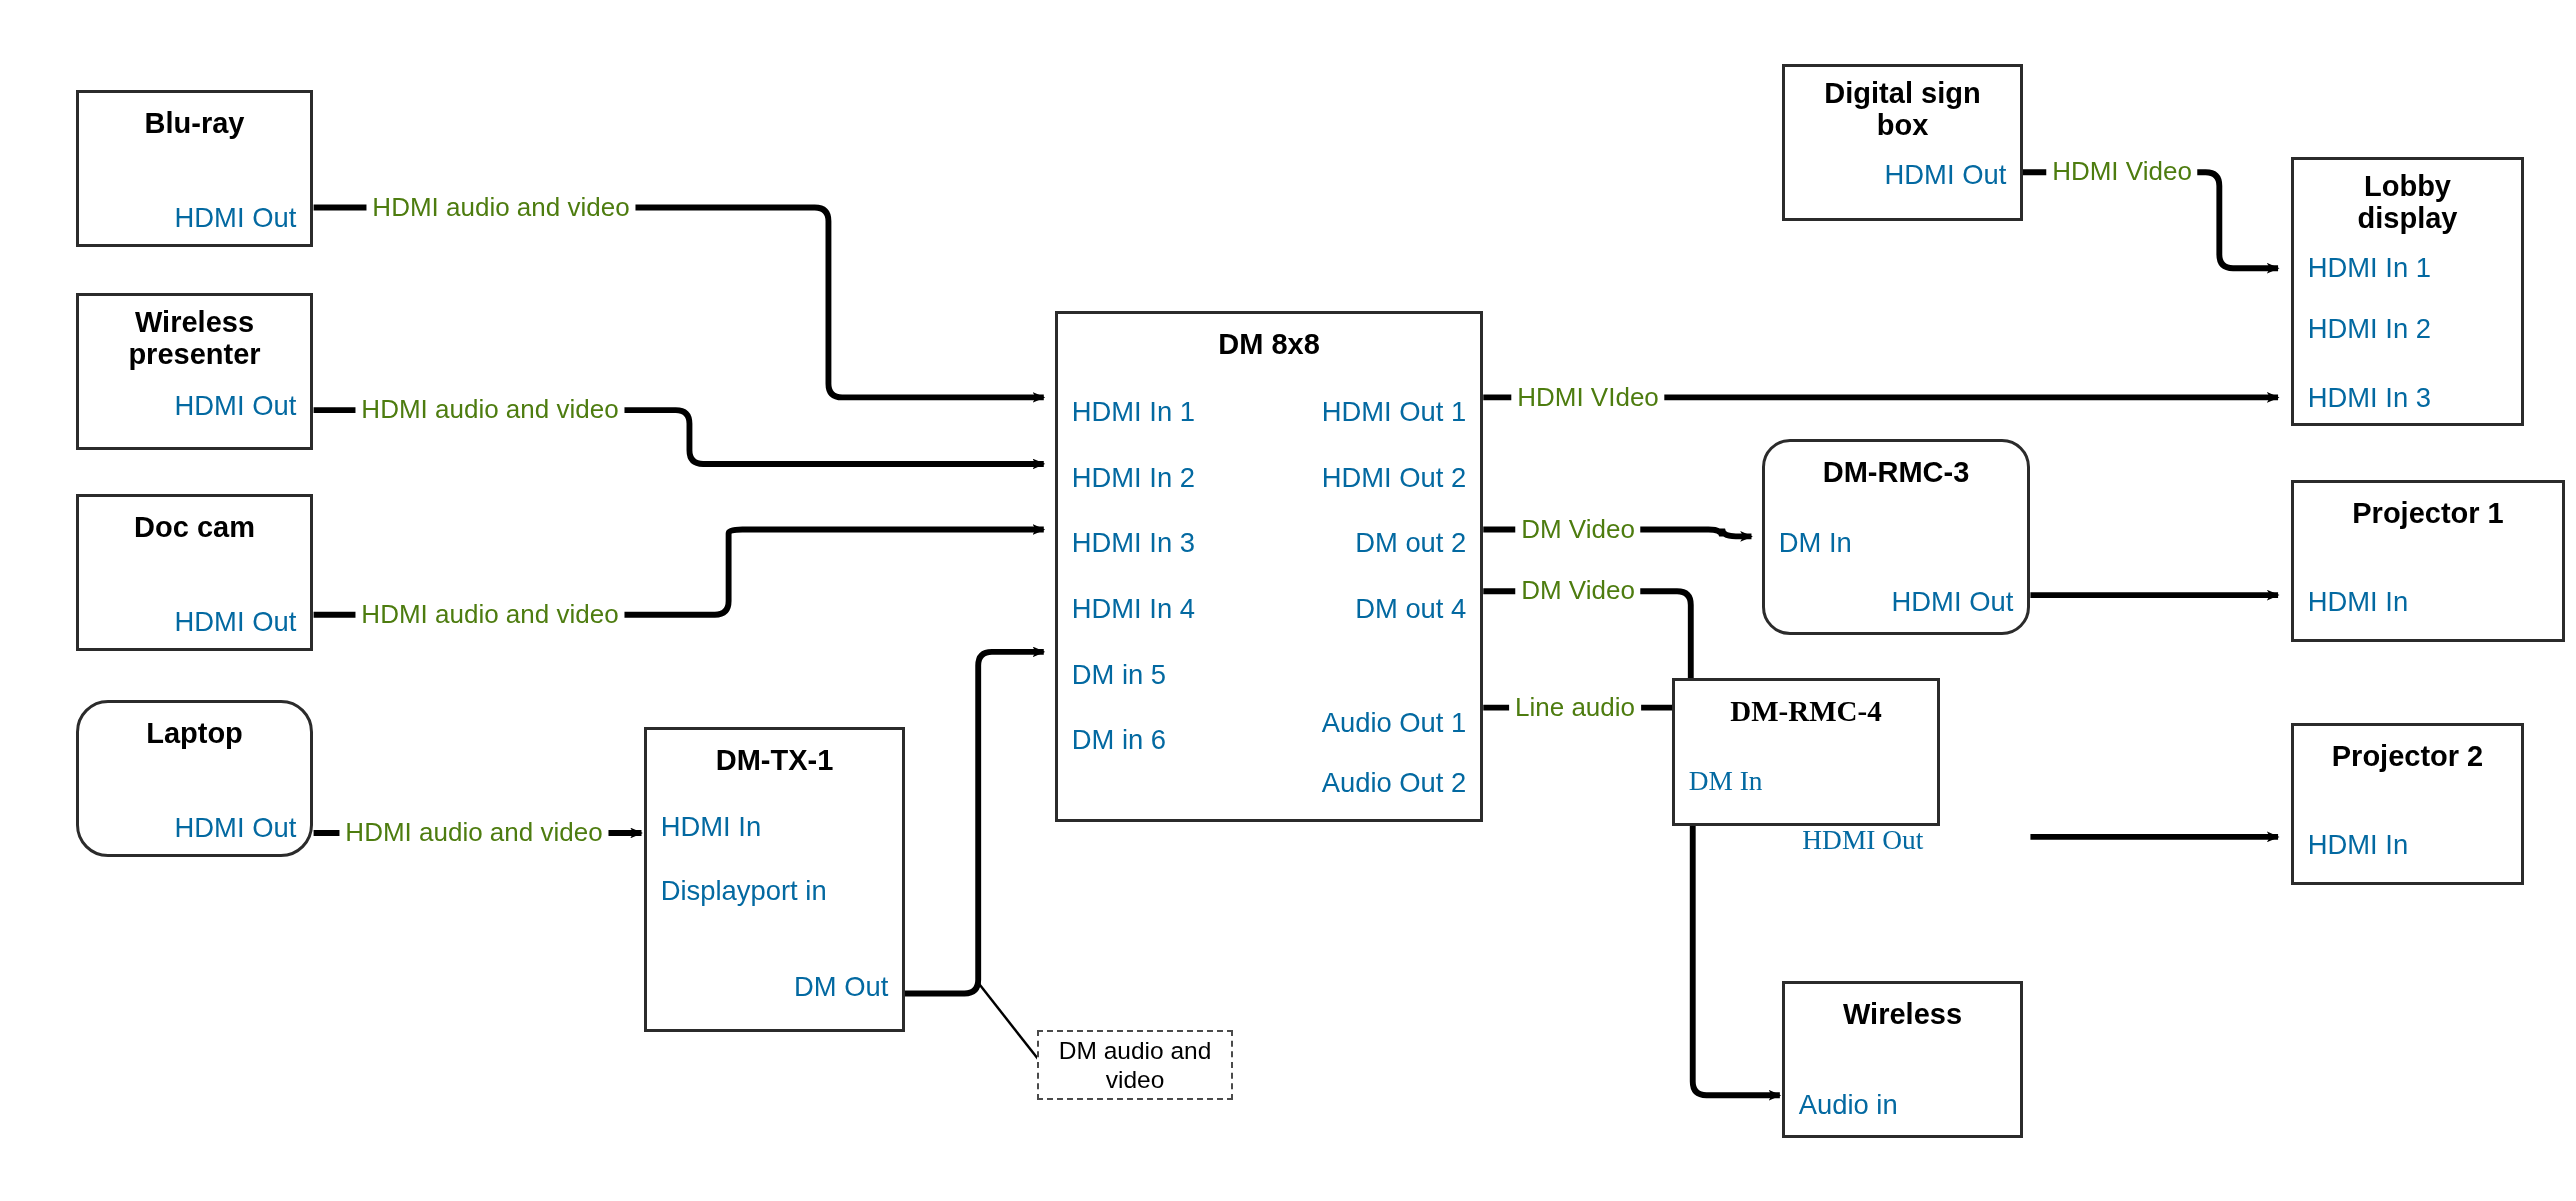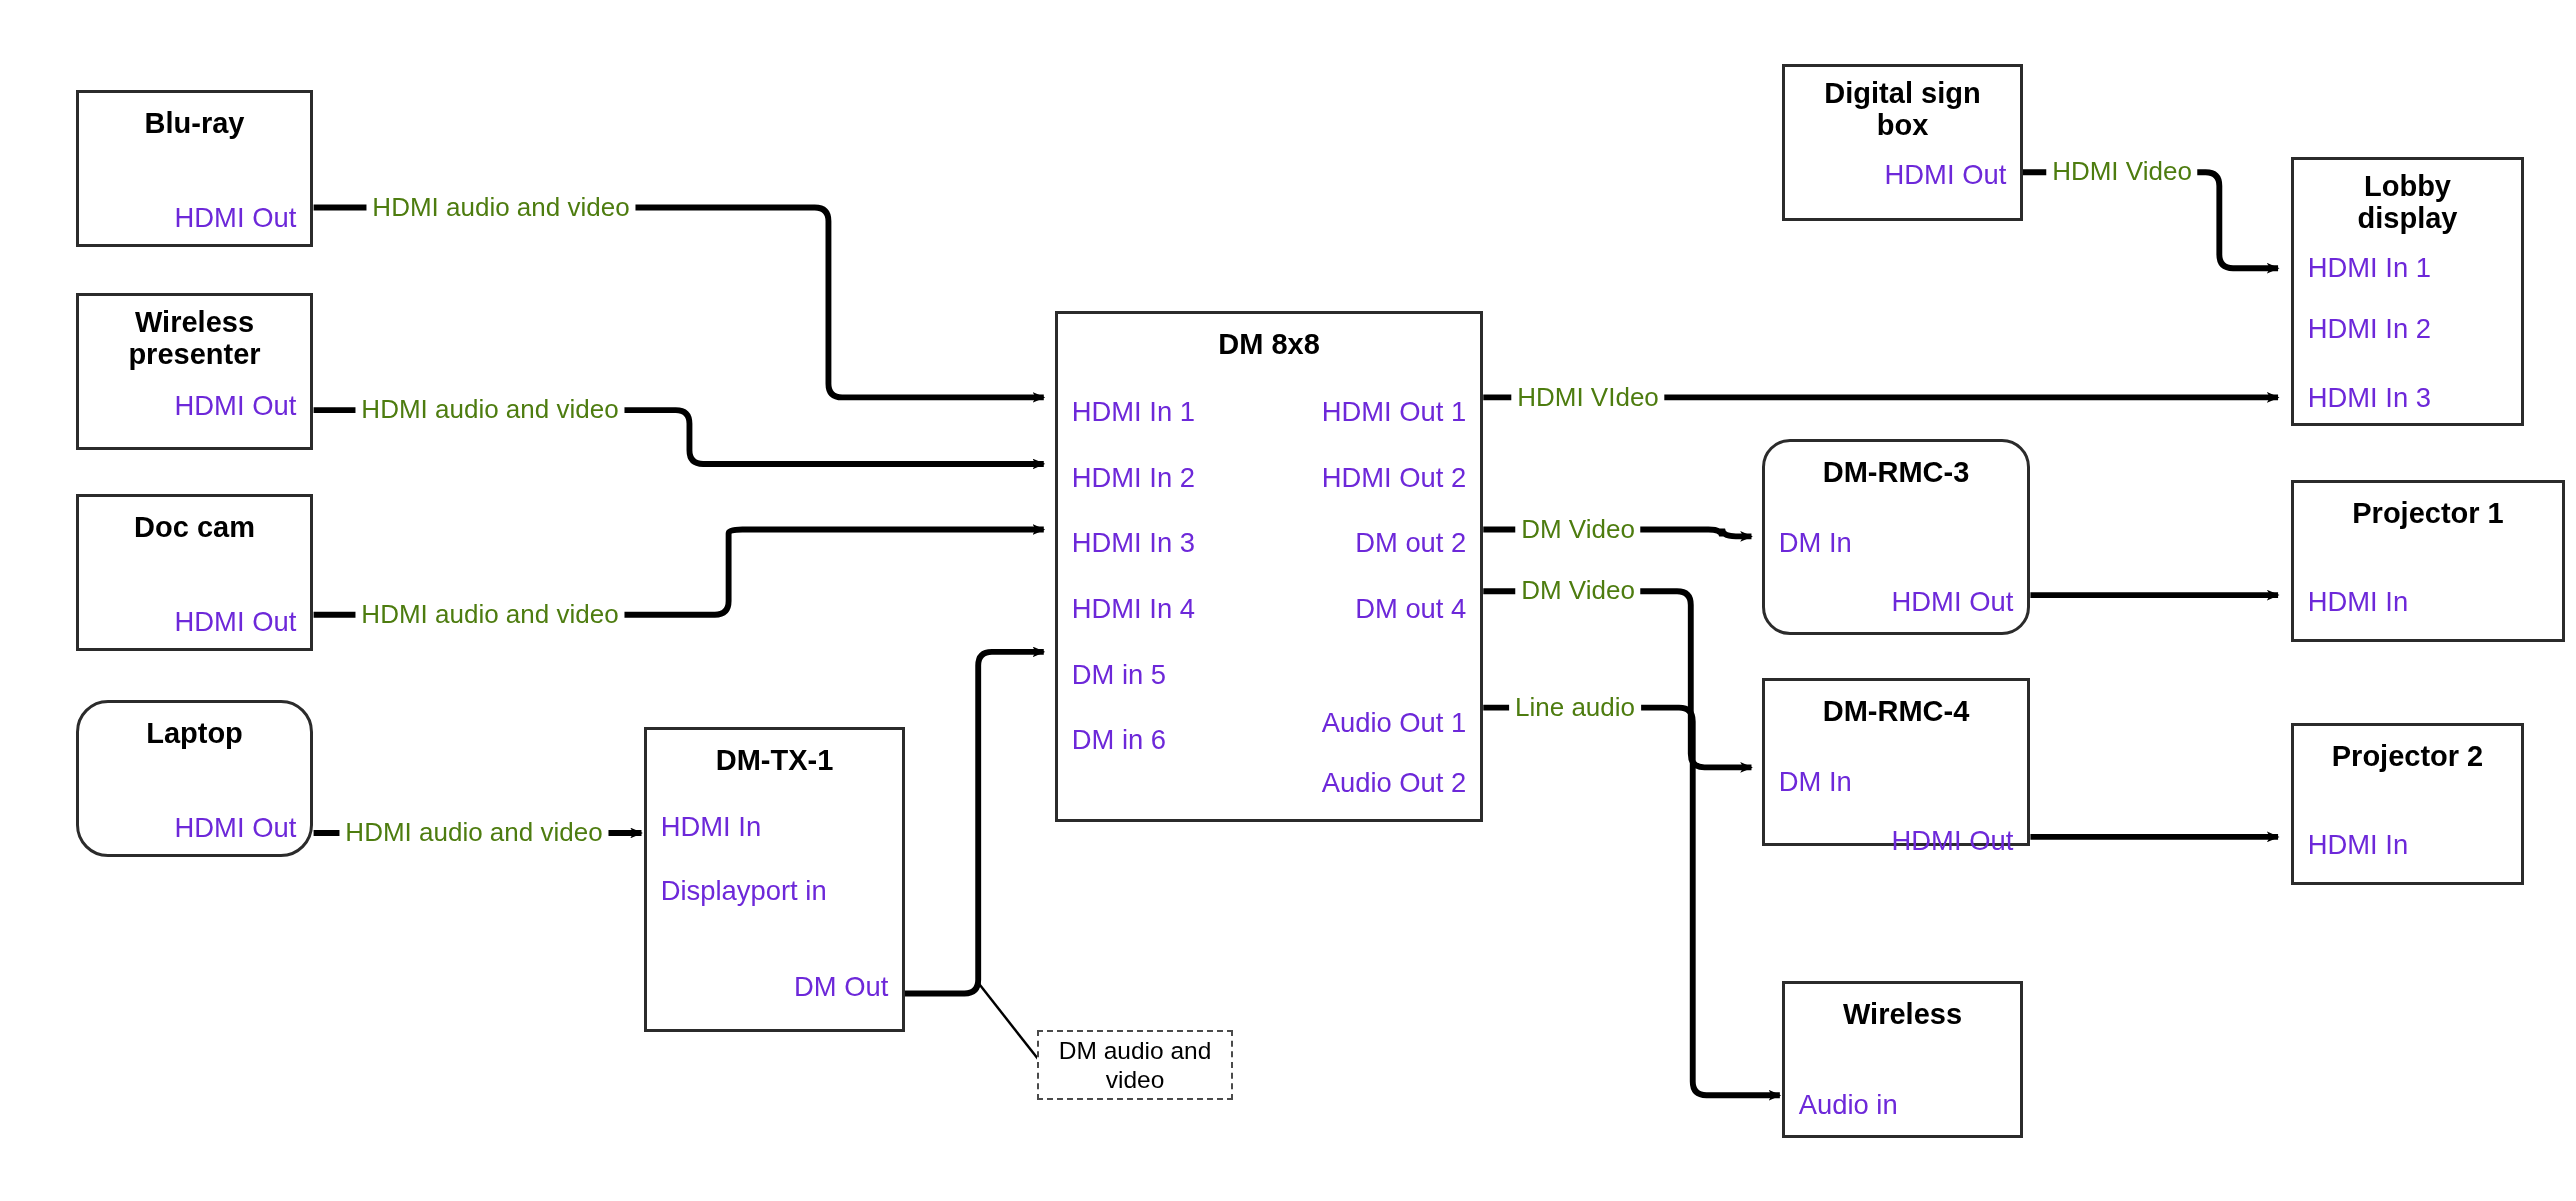--- a/index.html
+++ b/index.html
@@ -41,21 +41,21 @@
     margin-top: 13.7px;
     padding: 0 5.9px;
   }
   .ports {
     position: relative;
     flex: 1 1 auto;
   }
   .port {
     position: absolute;
     font-size: 27.4px;
-    color: #6d28d9;
+    color: #0369a1;
     white-space: nowrap;
     line-height: 1;
   }
   .port.left  { left: 13.7px; }
   .port.right { right: 13.7px; }
   .edge-label {
     position: absolute;
     font-size: 26px;
     color: #4d7c0f;
     white-space: nowrap;
@@ -194,21 +194,21 @@
   </div>
 
   <div class="node" style="left:1762px; top:439px; width:268px; height:196px;border-radius:28px;">
     <div class="node-title">DM-RMC-3</div>
     <div class="ports">
       <div class="port left" style="top:41px;">DM In</div>
       <div class="port right" style="top:100px;">HDMI Out</div>
     </div>
   </div>
 
-  <div class="node" style="left:1762px; top:678px; width:268px; height:168px;">
+  <div class="node" style="left:1672px; top:678px; width:268px; height:148px;font-family:Liberation Serif, serif;">
     <div class="node-title">DM-RMC-4</div>
     <div class="ports">
       <div class="port left" style="top:41px;">DM In</div>
       <div class="port right" style="top:100px;">HDMI Out</div>
     </div>
   </div>
 
   <div class="node" style="left:2291px; top:480px; width:274px; height:162px;">
     <div class="node-title">Projector 1</div>
     <div class="ports">

